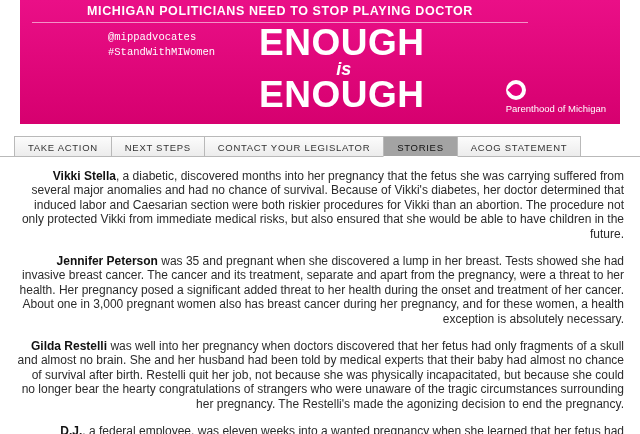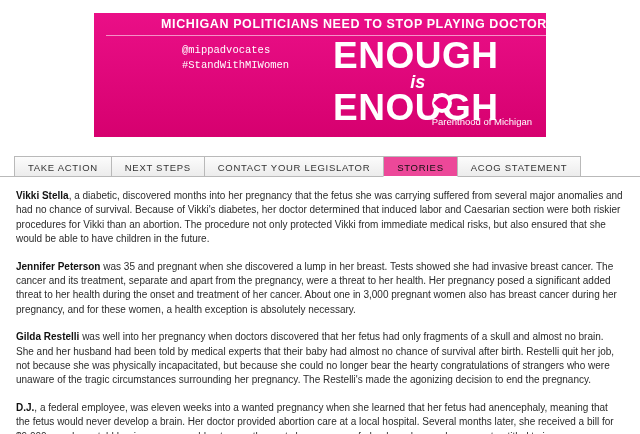--- a/index.html
+++ b/index.html
@@ -17,22 +17,22 @@
   .page {
     width: 640px;
     height: 434px;
     position: relative;
     background: #ffffff;
   }
 
   
   .banner {
     position: relative;
-    margin: 13px auto;
-    width: 452px;
+    margin: 0 auto;
+    width: 600px;
     height: 124px;
     background: #e6007e;
     background: linear-gradient(180deg, #ea0f87 0%, #d6006f 100%);
     overflow: hidden;
   }
   .banner-headline {
     position: absolute;
     top: 4px;
     left: 0;
     width: 520px;
@@ -157,36 +157,36 @@
     margin-right: -1px;
     position: relative;
     top: 1px;
     height: 21px;
     box-sizing: border-box;
     line-height: 11px;
     white-space: nowrap;
     cursor: pointer;
   }
   .tab.active {
-    background: #ec4899;
+    background: #a3a3a3;
     border-bottom: 1px solid #ffffff;
     color: #111;
     z-index: 2;
   }
 
   
   .content {
     padding: 12px 16px 0 16px;
   }
   p.story {
     margin: 0 0 13px 0;
-    font-size: 10px;
+    font-size: 12px;
     line-height: 14.4px;
     color: #2b2b2b;
-    text-align: left;
+    text-align: right;
   }
   p.story b {
     font-weight: bold;
     color: #111;
   }
 </style>
 </head>
 <body>
 
 <div class="page">

